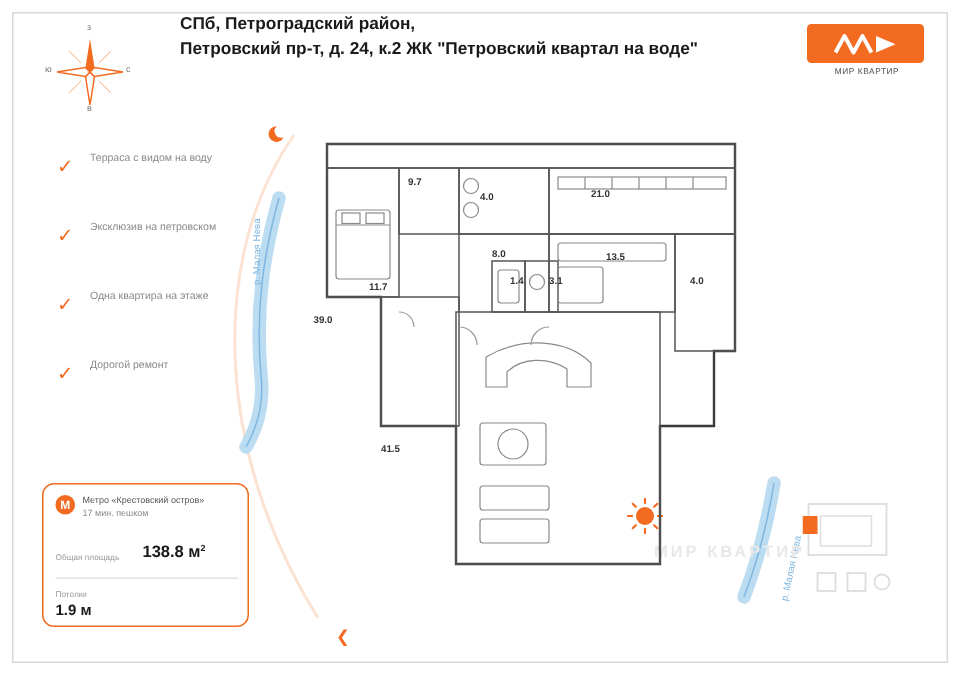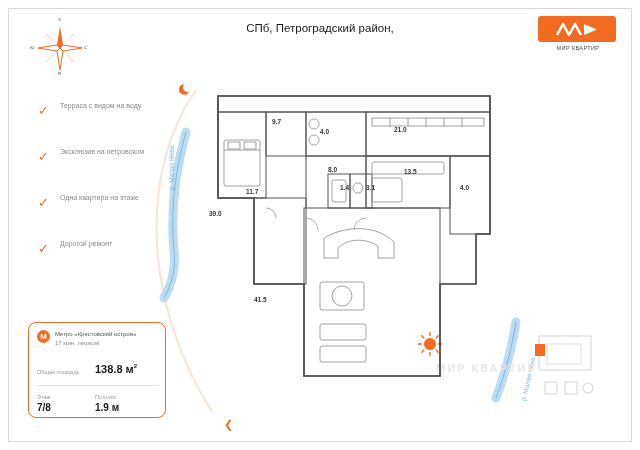--- a/index.html
+++ b/index.html
@@ -23,25 +23,25 @@
     top: 8px;
     width: 624px;
     height: 434px;
     border: 1px solid #d8d8d8;
     box-sizing: border-box;
   }
   
   .title {
     position: absolute;
     left: 120px;
-    top: 20px;
+    top: 8px;
     width: 400px;
-    text-align: center;
+    text-align: left;
     font-size: 11.5px;
-    font-weight: normal;
+    font-weight: bold;
     color: #1a1a1a;
     line-height: 17px;
   }
   .title .l2 { display: block; }
   .logo {
     position: absolute;
     right: 22px;
     top: 16px;
     width: 80px;
     text-align: center;
@@ -259,20 +259,21 @@
   }
 </style>
 </head>
 <body>
 
 <div id="page">
   <div class="frame"></div>
 
   <div class="title">
     <span>СПб, Петроградский район,</span>
+    <span class="l2">Петровский пр-т, д. 24, к.2 ЖК "Петровский квартал на воде"</span>
   </div>
 
   <div class="logo">
     <div class="logo-mark">
       <svg width="46" height="18" viewBox="0 0 46 18">
         <path d="M3 15 L9 4 L15 15 L21 4 L27 15" stroke="#ffffff" stroke-width="2.6" fill="none" stroke-linejoin="round"></path>
         <path d="M30 15 L30 4 L43 9.5 L30 15 Z" fill="#ffffff"></path>
       </svg>
     </div>
     <div class="logo-text">МИР КВАРТИР</div>
@@ -329,24 +330,20 @@
     <div class="hr h1"></div>
     <div class="card-row r1">
       <div class="cell-l">
         <div class="cap">Общая площадь</div>
       </div>
       <div class="cell-r">
         <div class="val"><span>138.8 м</span><sup>2</sup></div>
       </div>
     </div>
     <div class="card-row r2">
-      <div class="cell-l">
-        <div class="cap">Этаж</div>
-        <div class="val sm">7/8</div>
-      </div>
       <div class="cell-r">
         <div class="cap">Потолки</div>
         <div class="val sm">1.9 м</div>
       </div>
     </div>
   </div>
 
   <svg class="water" style="left:0;top:0;width:640px;height:450px;" viewBox="0 0 640 450">
 
     <path d="M196 90 C 140 170, 142 300, 212 412" stroke="#fbe2d2" stroke-width="2" fill="none"></path>

